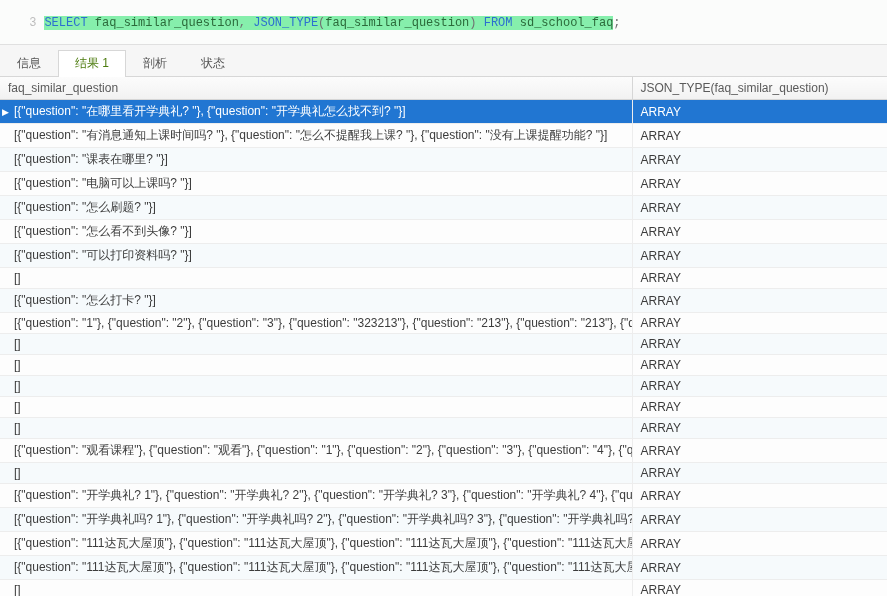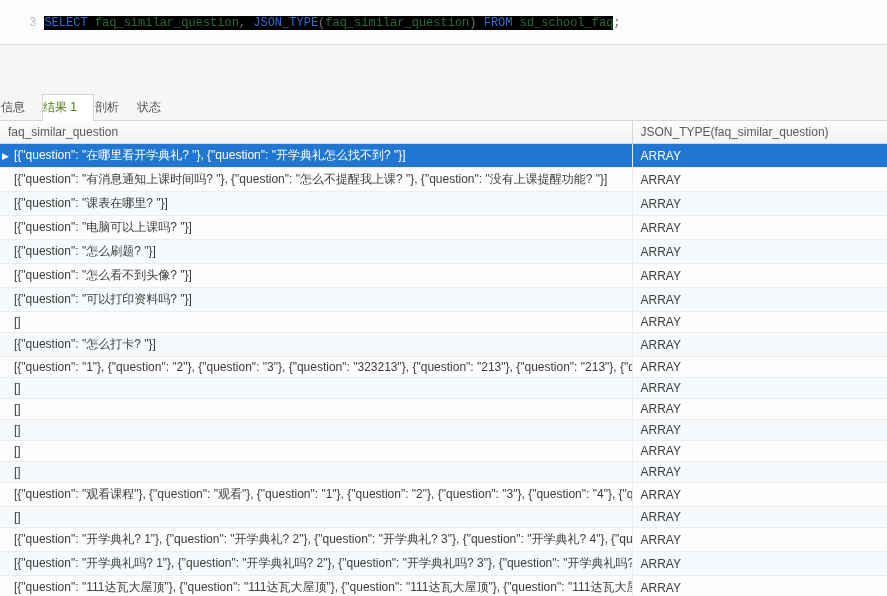--- a/index.html
+++ b/index.html
@@ -19,40 +19,39 @@
     border-bottom: 1px solid #e0e0e0;
   }
   .gutter {
     display: inline-block;
     width: 26px;
     color: #bdbdbd;
     text-align: right;
     padding-right: 8px;
     vertical-align: top;
   }
-  .sql-sel { background: #000000; }
+  .sql-sel { background: #86efac; }
   .kw { color: #2c6fd0; }
   .id { color: #2b6a3a; }
   .sc { color: #707070; }
   .tabs {
     display: flex;
     border-bottom: 1px solid #d7d7d7;
     background: #f6f6f6;
     padding-top: 4px;
   }
   .tab {
-    padding: 4px 16px 5px 0;
+    padding: 4px 16px 5px 16px;
     font-size: 12px;
     color: #555;
     border: 1px solid transparent;
     border-bottom: none;
     cursor: pointer;
     position: relative;
     top: 1px;
-    margin-top: 44px;
   }
   .tab.active {
     background: #ffffff;
     border-color: #d7d7d7;
     color: #4d7c0f;
   }
   table.grid {
     width: 100%;
     border-collapse: collapse;
     table-layout: fixed;

